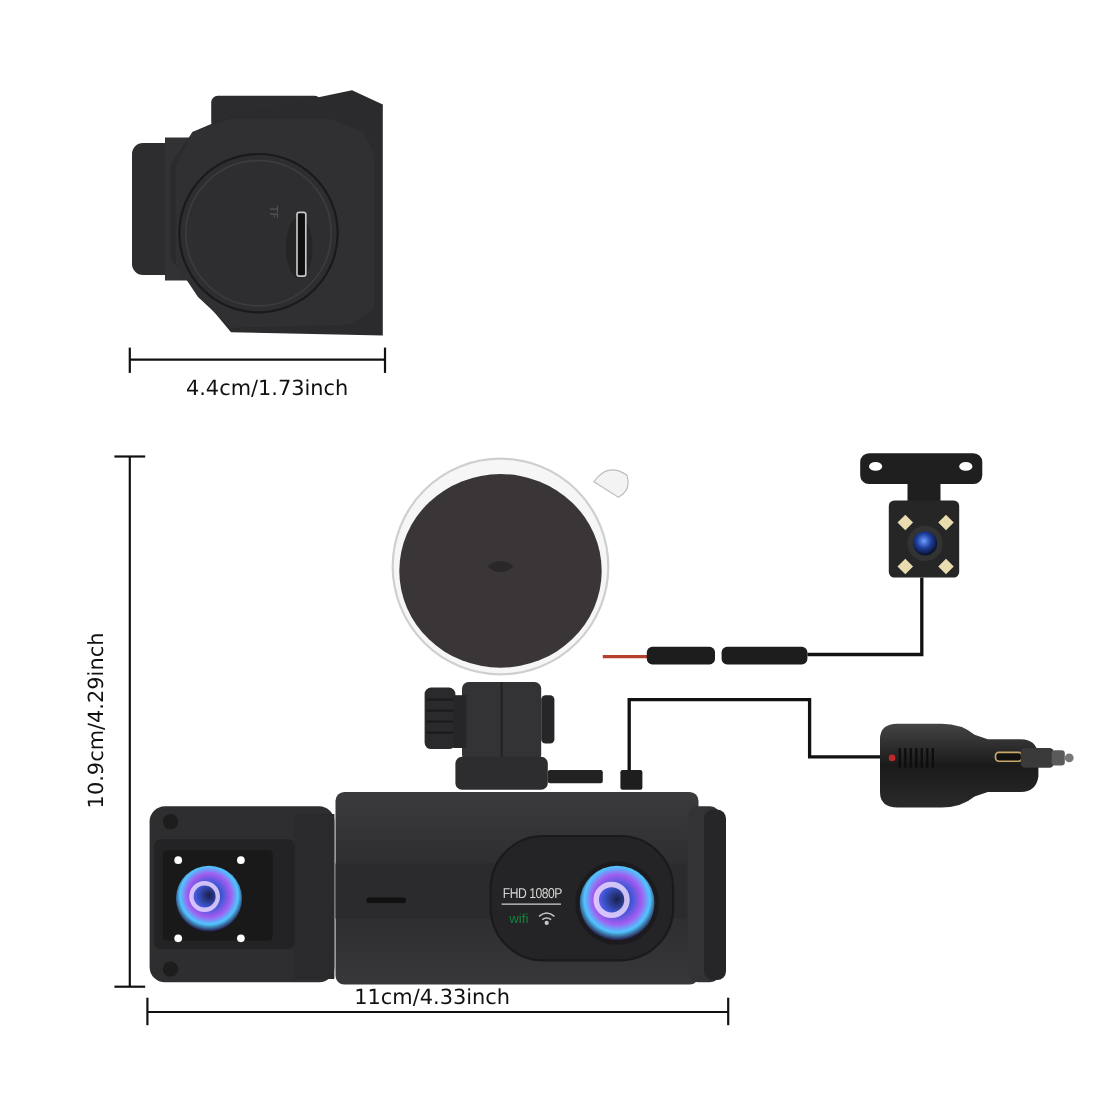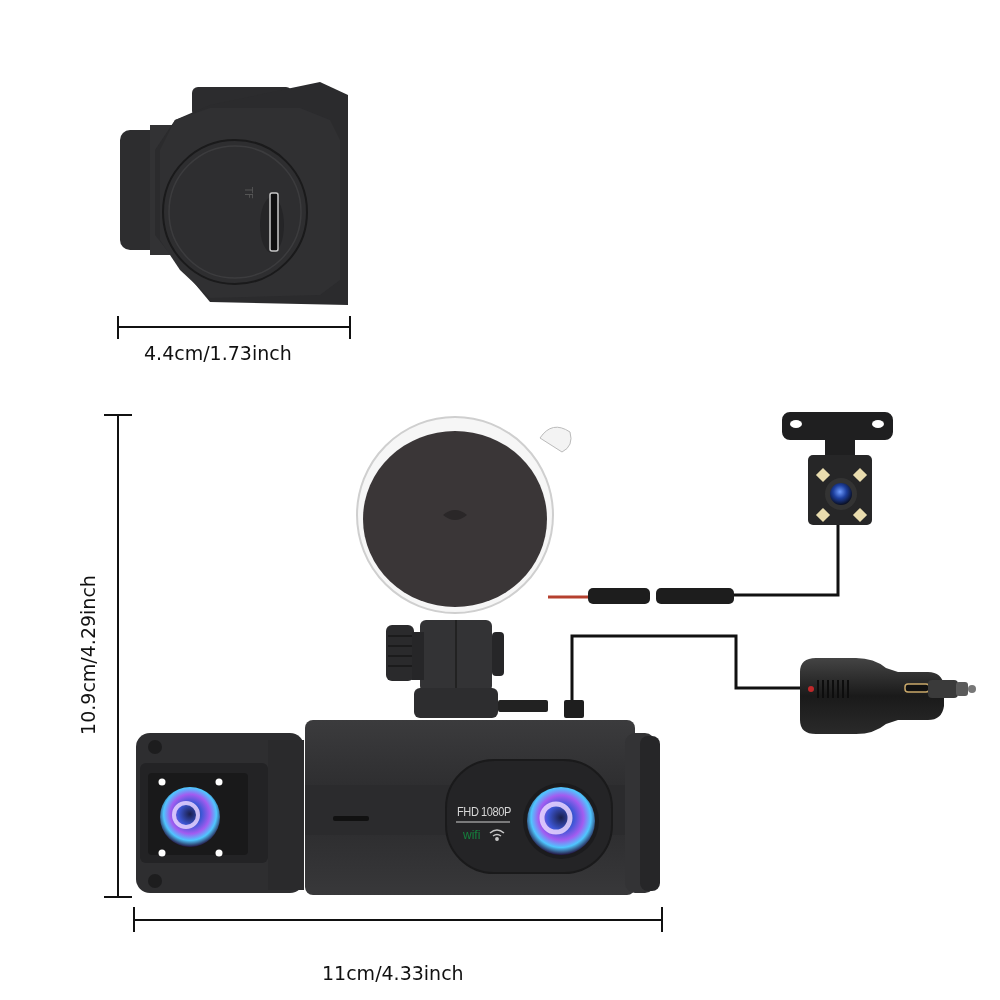--- a/index.html
+++ b/index.html
@@ -178,17 +178,17 @@
   <g fill="none" stroke="#c8c8c8" stroke-width="1.4">
     <path d="M490,833 q7,-6 14,0"></path>
     <path d="M493,836 q4,-3 8,0"></path>
     <circle cx="497" cy="839" r="1.2" fill="#c8c8c8"></circle>
   </g>
 </svg>
 
 <div class="abs" style="left:457px;top:804px;font-family:'Liberation Sans',sans-serif;font-size:13px;color:#d6d6d6;letter-spacing:-0.5px;transform:scaleX(0.85);transform-origin:left;">FHD 1080P</div>
 <div class="abs" style="left:463px;top:828px;font-family:'Liberation Sans',sans-serif;font-size:12px;color:#15803d;">wifi</div>
 
-<div class="dim-text" style="left:144px;top:342px;">4.4cm/1.73inch</div>
+<div class="dim-text" style="left:169px;top:342px;">4.4cm/1.73inch</div>
 
 <div class="dim-text" style="left:88px;top:655px;transform:translate(-50%,-50%) rotate(-90deg);">10.9cm/4.29inch</div>
 
-<div class="dim-text" style="left:322px;top:962px;">11cm/4.33inch</div>
+<div class="dim-text" style="left:322px;top:896px;">11cm/4.33inch</div>
 
 </body></html>

